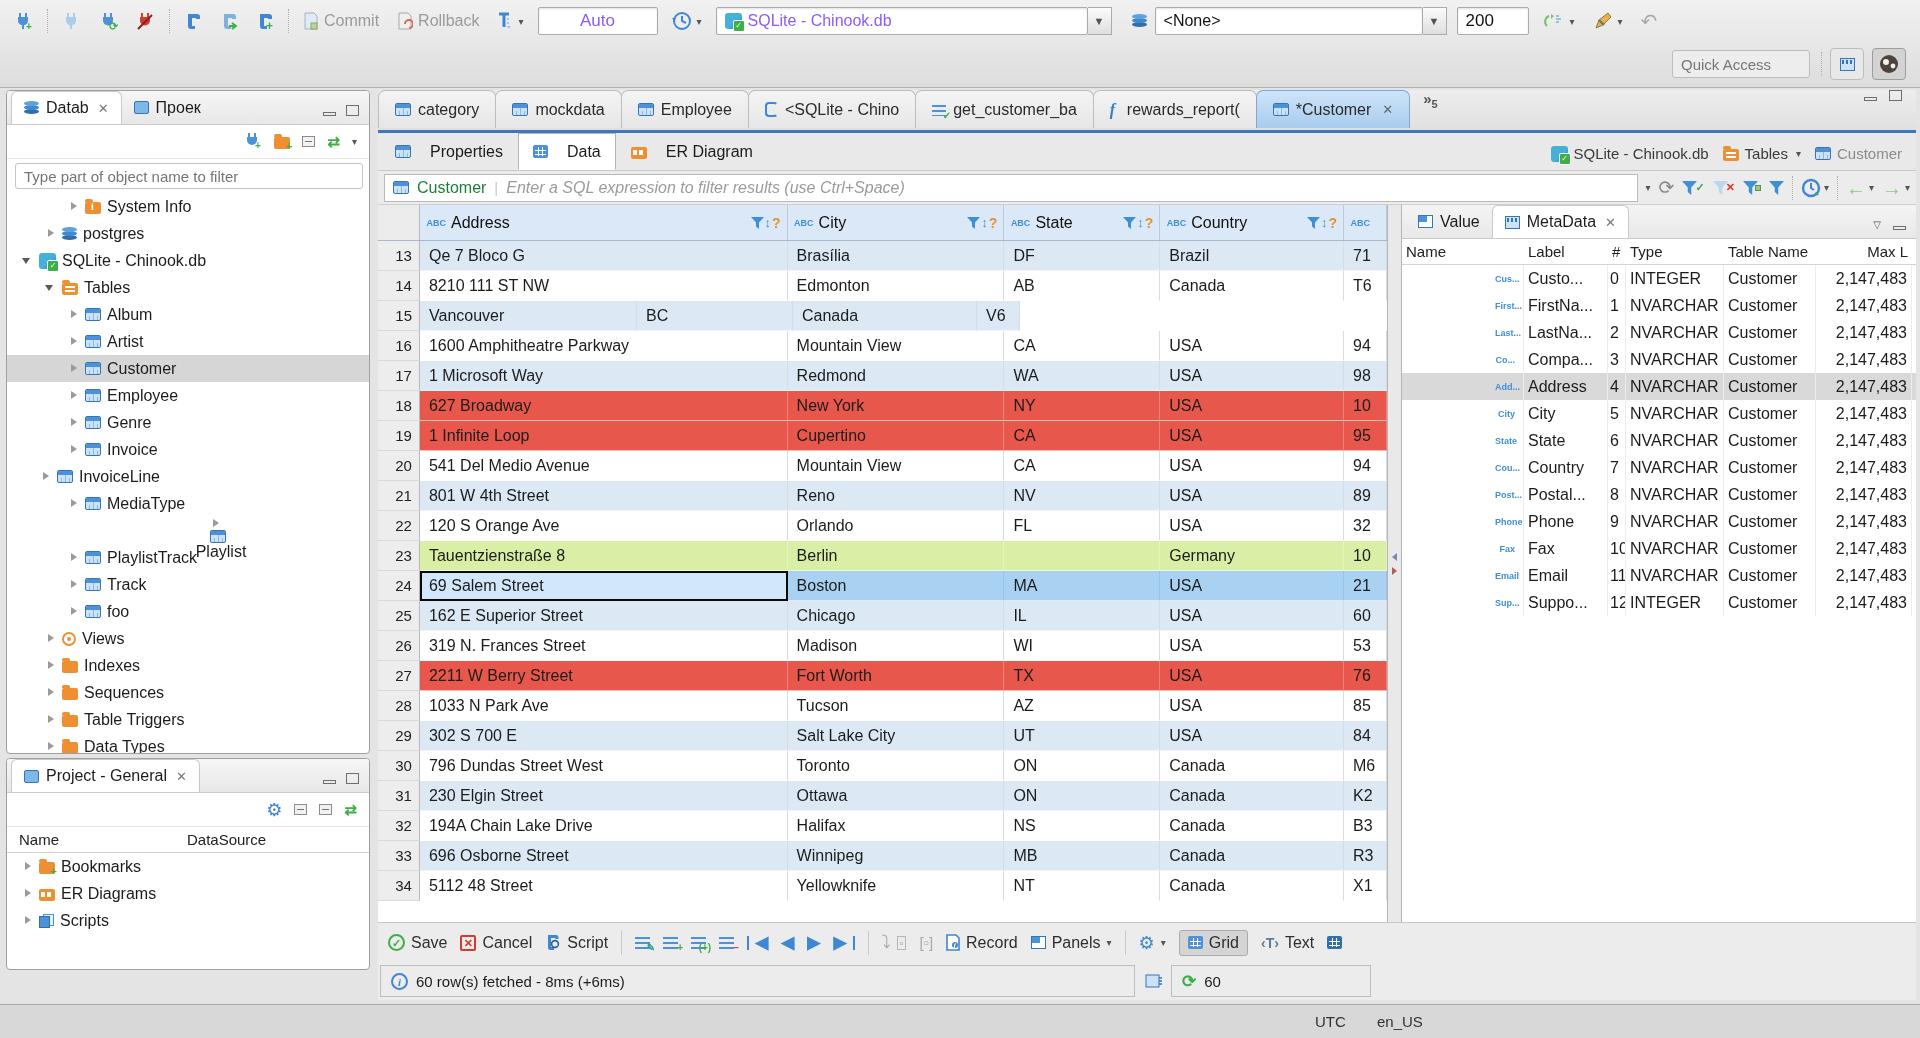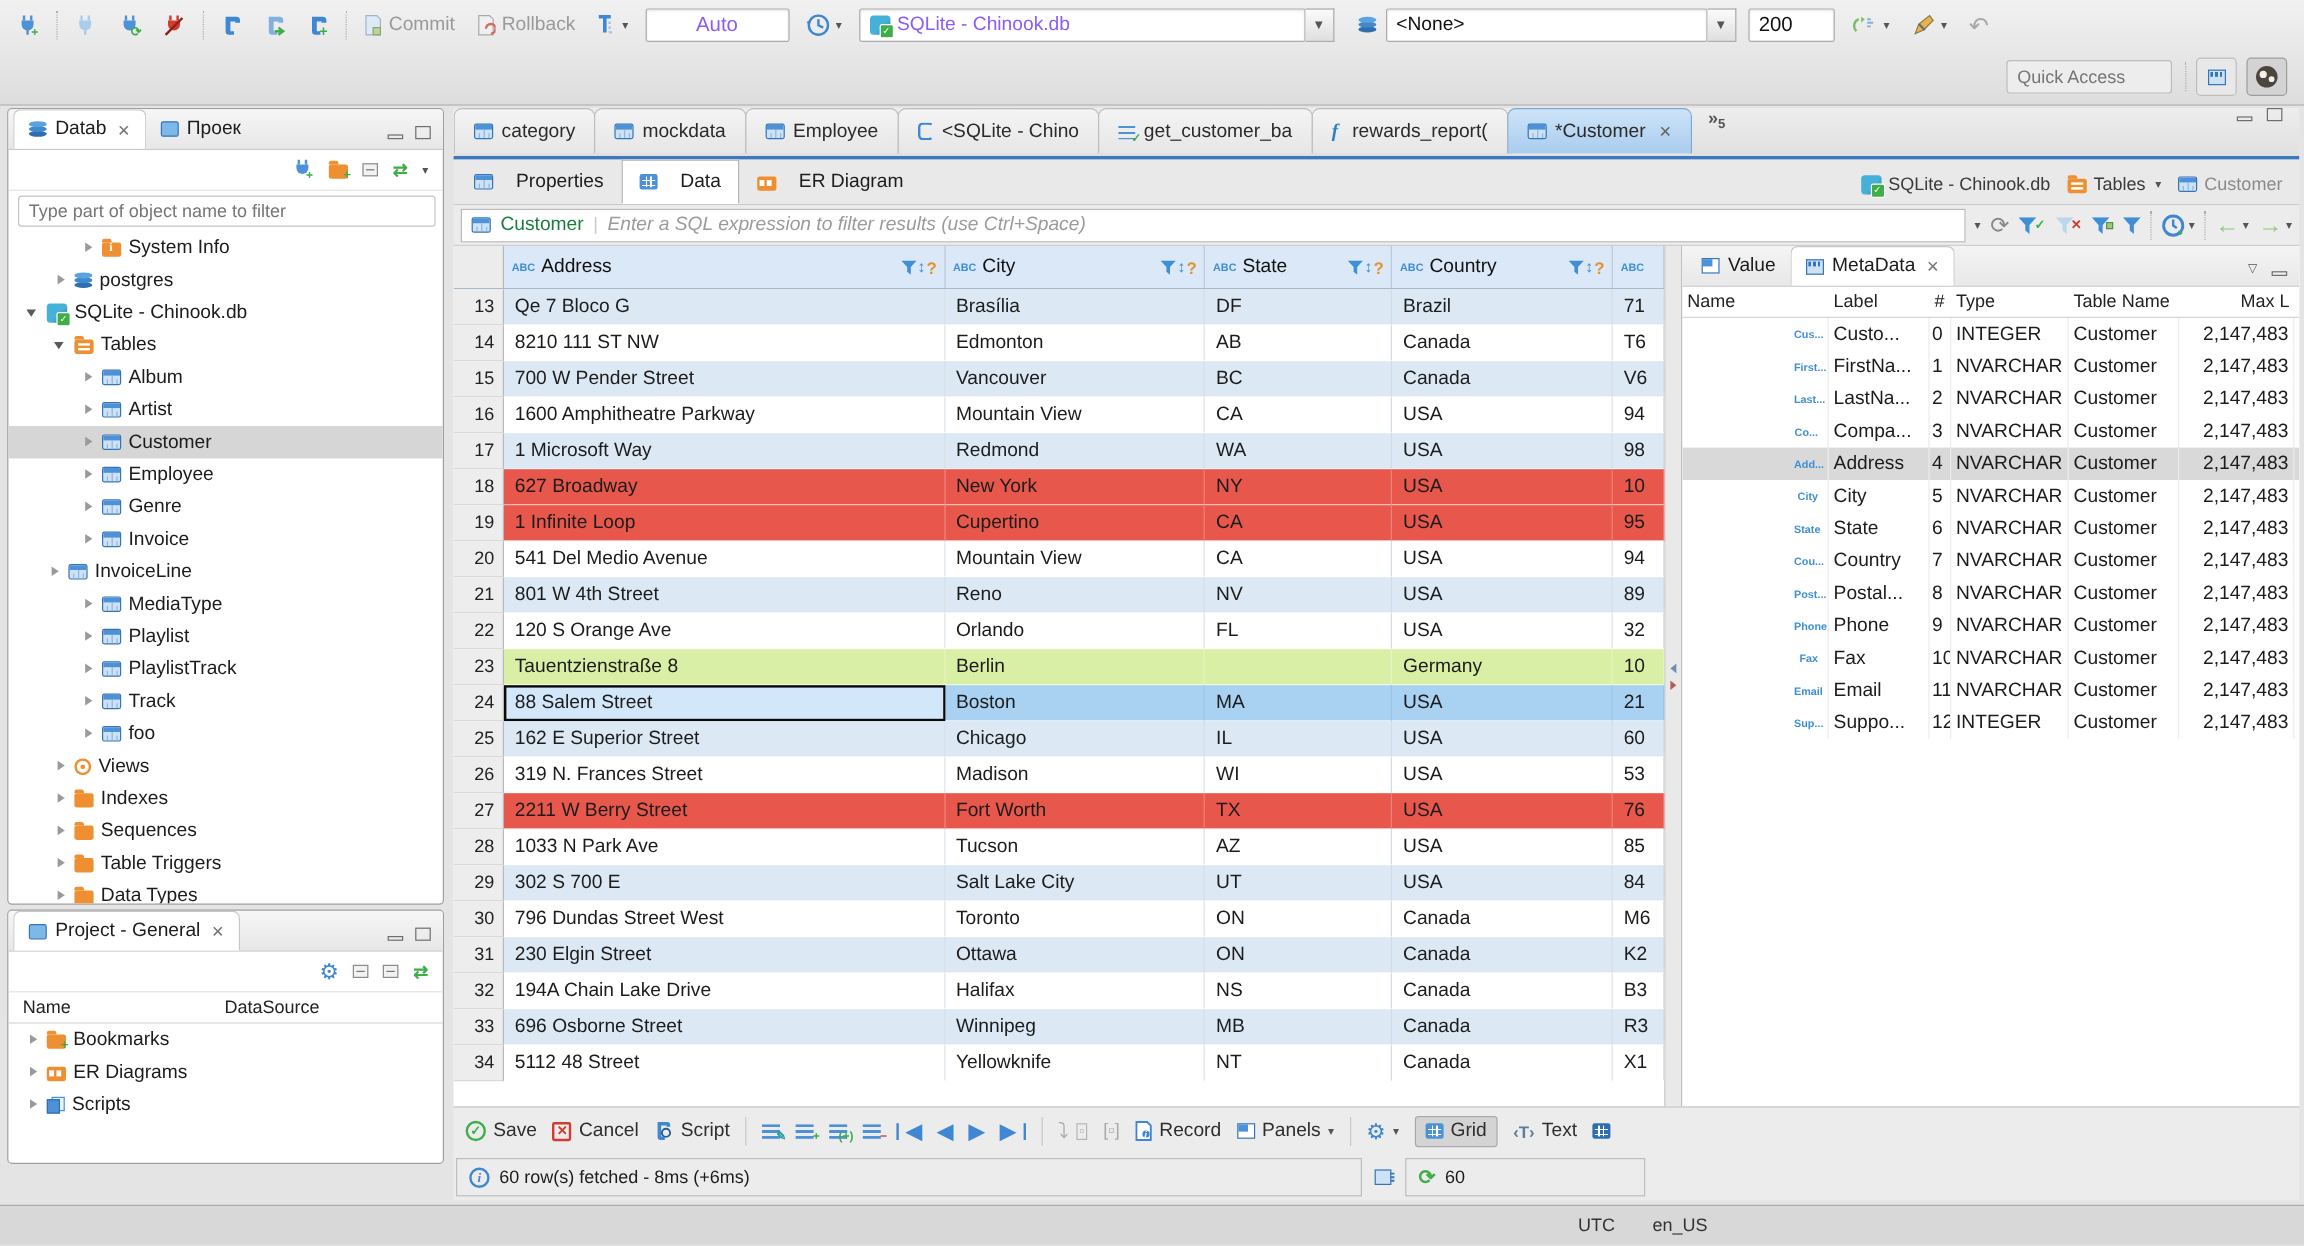--- a/index.html
+++ b/index.html
@@ -411,21 +411,21 @@
       <div class="trow" style="padding-left: 32px;">
         <span class="tw right"></span>
         <span class="ic ic-table"></span>
         <span class="tlabel">InvoiceLine</span>
       </div>
       <div class="trow" style="padding-left: 60px;">
         <span class="tw right"></span>
         <span class="ic ic-table"></span>
         <span class="tlabel">MediaType</span>
       </div>
-      <div class="trow" style="padding-left: 60px;">
+      <div class="trow" style="padding-left: 60px; flex-direction: column;">
         <span class="tw right"></span>
         <span class="ic ic-table"></span>
         <span class="tlabel">Playlist</span>
       </div>
       <div class="trow" style="padding-left: 60px;">
         <span class="tw right"></span>
         <span class="ic ic-table"></span>
         <span class="tlabel">PlaylistTrack</span>
       </div>
       <div class="trow" style="padding-left: 60px;">
@@ -699,21 +699,20 @@
           <div class="grow plain">
             <div class="gnum">14</div>
             <div class="gc" style="width:368px">8210 111 ST NW</div>
             <div class="gc" style="width:217px">Edmonton</div>
             <div class="gc" style="width:156px">AB</div>
             <div class="gc" style="width:184px">Canada</div>
             <div class="gc" style="width:43px">T6</div>
           </div>
           <div class="grow stripe">
             <div class="gnum">15</div>
-            <div class="gc" style="width:368px">700 W Pender Street</div>
             <div class="gc" style="width:217px">Vancouver</div>
             <div class="gc" style="width:156px">BC</div>
             <div class="gc" style="width:184px">Canada</div>
             <div class="gc" style="width:43px">V6</div>
           </div>
           <div class="grow plain">
             <div class="gnum">16</div>
             <div class="gc" style="width:368px">1600 Amphitheatre Parkway</div>
             <div class="gc" style="width:217px">Mountain View</div>
             <div class="gc" style="width:156px">CA</div>
@@ -771,21 +770,21 @@
           <div class="grow green">
             <div class="gnum">23</div>
             <div class="gc" style="width:368px">Tauentzienstraße 8</div>
             <div class="gc" style="width:217px">Berlin</div>
             <div class="gc" style="width:156px"></div>
             <div class="gc" style="width:184px">Germany</div>
             <div class="gc" style="width:43px">10</div>
           </div>
           <div class="grow sel">
             <div class="gnum">24</div>
-            <div class="gc focus" style="width:368px">88 Salem Street</div>
+            <div class="gc focus" style="width:368px">69 Salem Street</div>
             <div class="gc" style="width:217px">Boston</div>
             <div class="gc" style="width:156px">MA</div>
             <div class="gc" style="width:184px">USA</div>
             <div class="gc" style="width:43px">21</div>
           </div>
           <div class="grow stripe">
             <div class="gnum">25</div>
             <div class="gc" style="width:368px">162 E Superior Street</div>
             <div class="gc" style="width:217px">Chicago</div>
             <div class="gc" style="width:156px">IL</div>

